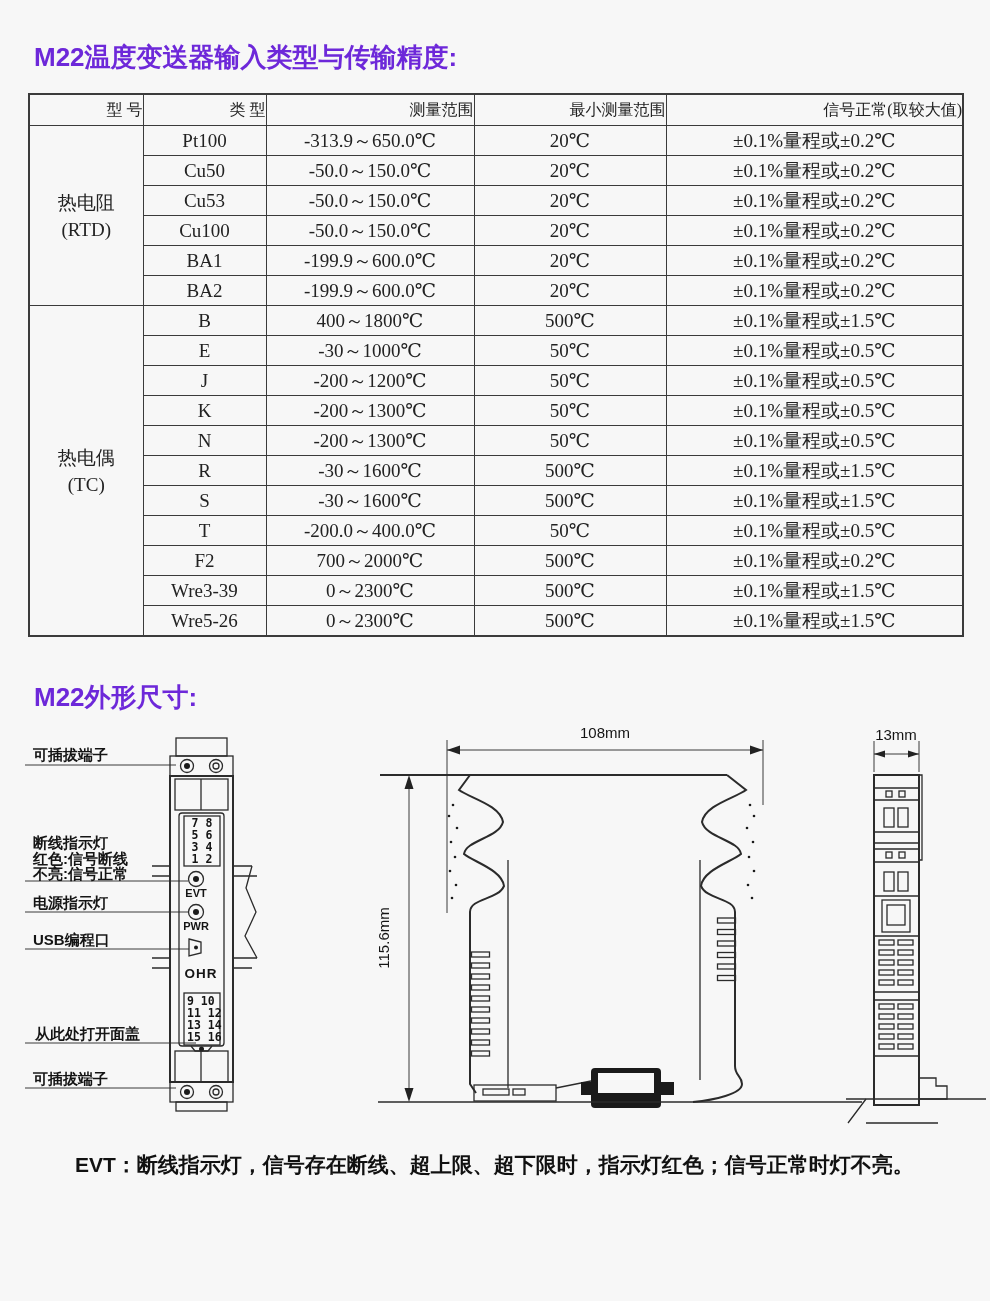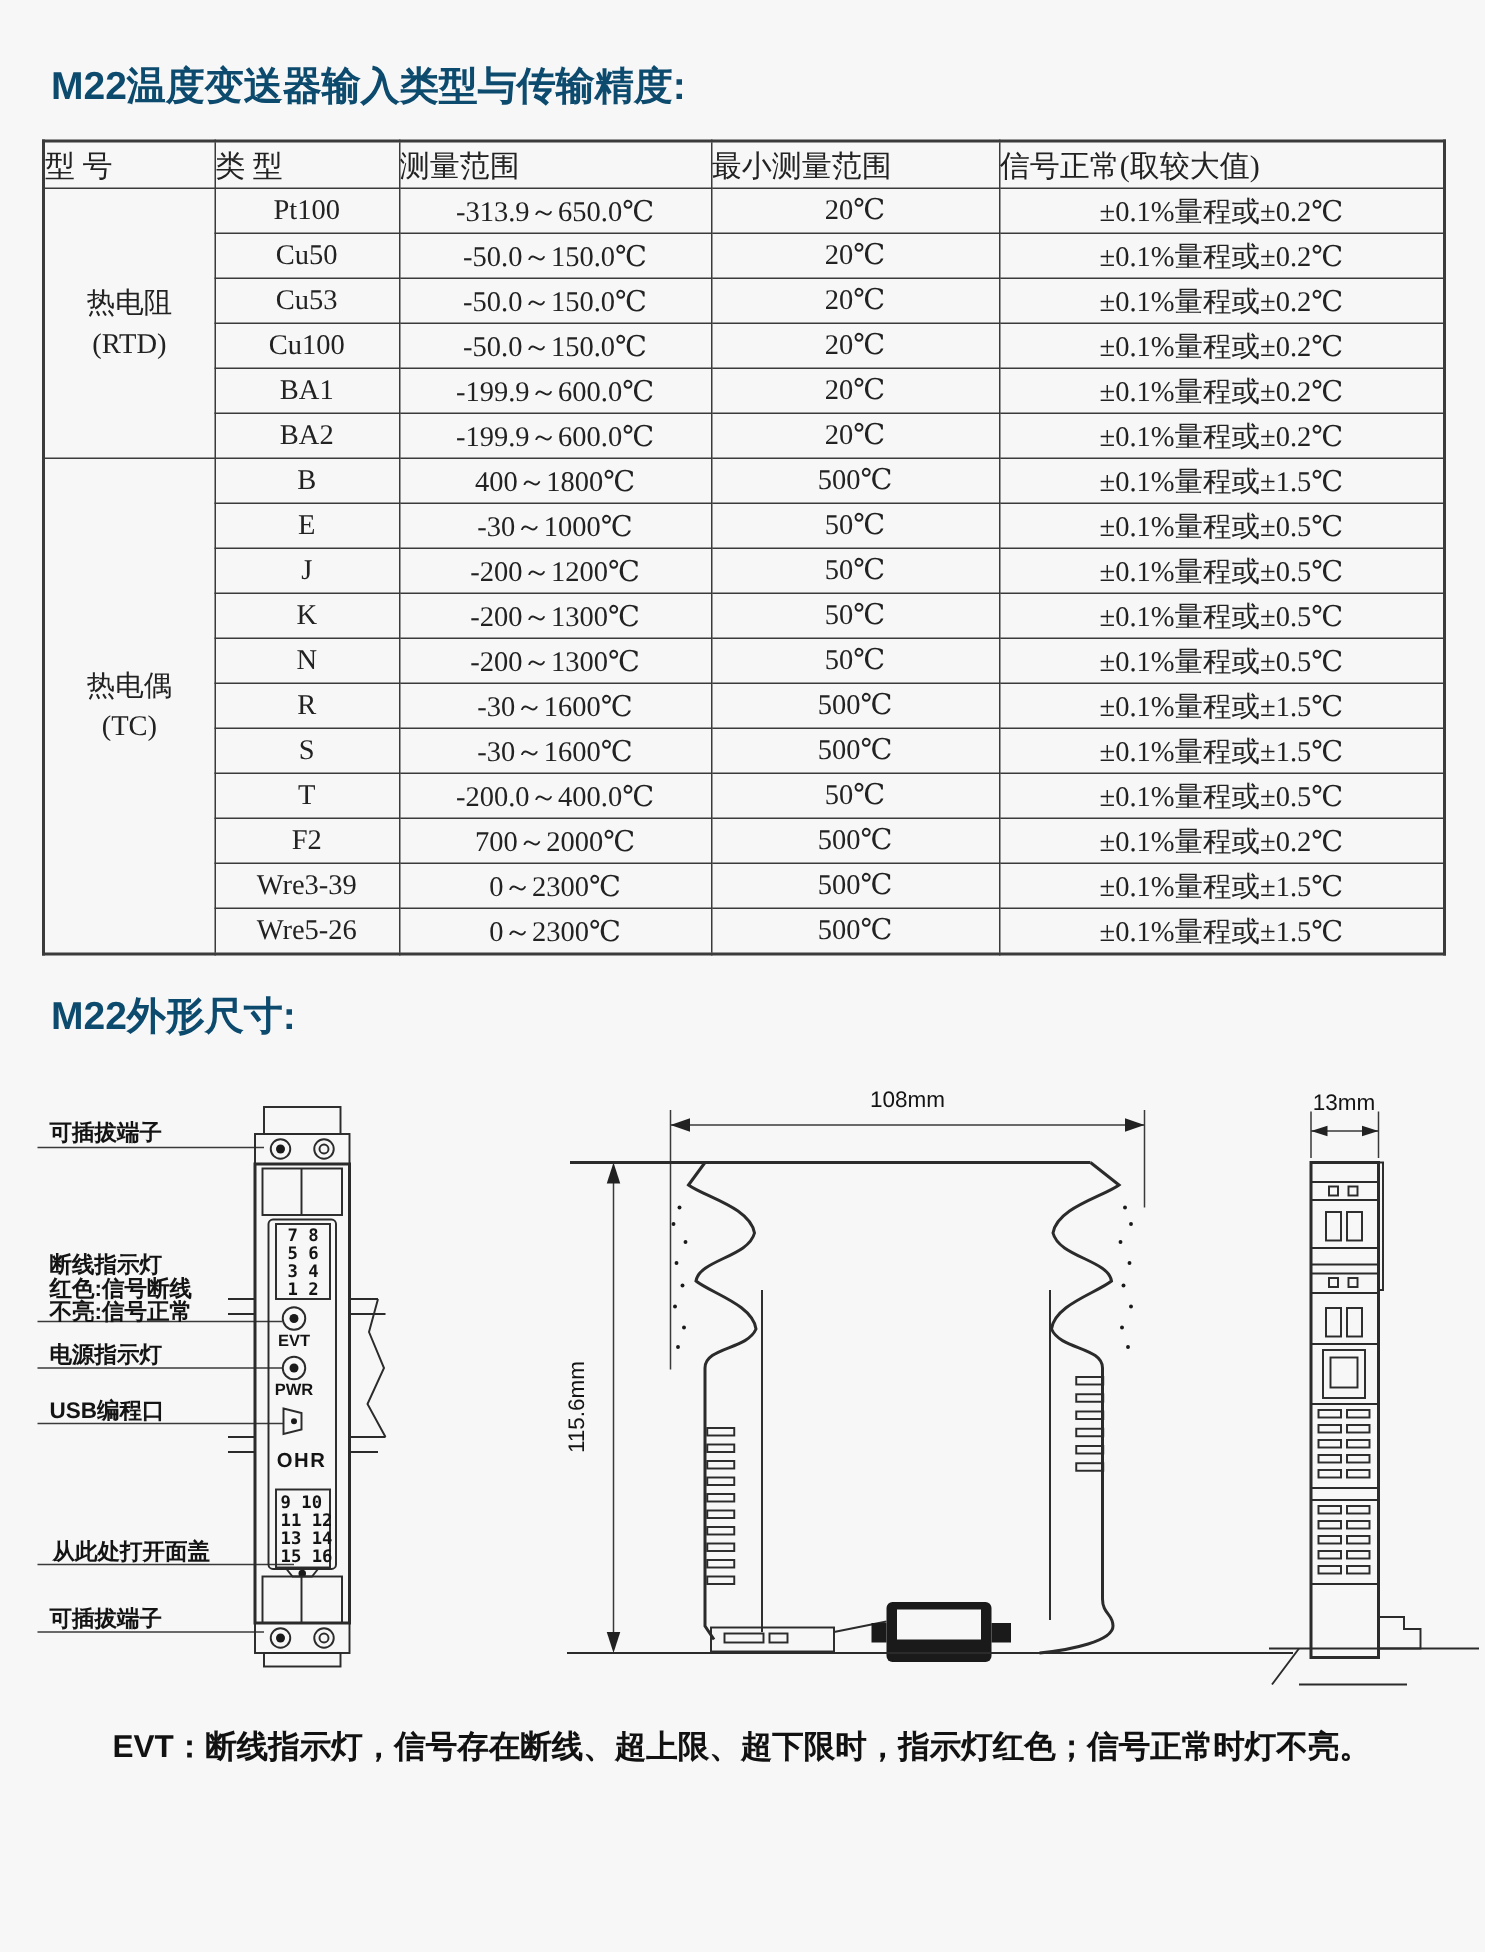--- a/index.html
+++ b/index.html
@@ -1,31 +1,31 @@
 <!DOCTYPE html>
 <html lang="zh"><head>
 <meta charset="utf-8">
 <style>
   html,body{margin:0;padding:0}
   body{
     width:990px;height:1301px;position:relative;overflow:hidden;
     background:#f7f7f7;color:#1a1a1a;
     font-family:"Liberation Sans","DejaVu Sans",sans-serif;
   }
-  .sec-title{position:absolute;left:34px;margin:0;font-size:26px;font-weight:700;color:#0c4a6e}
+  .sec-title{position:absolute;left:34px;margin:0;font-size:26px;font-weight:700;color:#6d28d9}
   #title1{top:40px}
-  #title2{top:660px}
+  #title2{top:680px}
 
   #spec-table{
     position:absolute;left:28px;top:93px;width:934px;
     border-collapse:collapse;table-layout:fixed;
     font-family:"Liberation Serif","DejaVu Serif",serif;color:#222;
     border:2px solid #3b3b3b;background:transparent;
   }
-  #spec-table th{font-weight:400;font-size:20px;height:30px;border:1px solid #3b3b3b;padding:0;text-align:left}
+  #spec-table th{font-weight:400;font-size:16px;height:30px;border:1px solid #3b3b3b;padding:0;text-align:right}
   #spec-table td{font-size:19px;height:29px;border:1px solid #3b3b3b;padding:0;text-align:center}
   .model-cell div{line-height:27px}
 
   #diagram{position:absolute;left:0;top:710px}
   svg text{fill:#141414}
   .lbl{font-size:15px;font-weight:700}
   .dim{font-size:15px}
   .tiny{font-size:11px;font-weight:700}
   .mono{font-family:"DejaVu Sans Mono",monospace;font-size:11.5px;font-weight:700}
   .dwg{stroke:#2b2b2b;fill:none;stroke-width:1.3}

